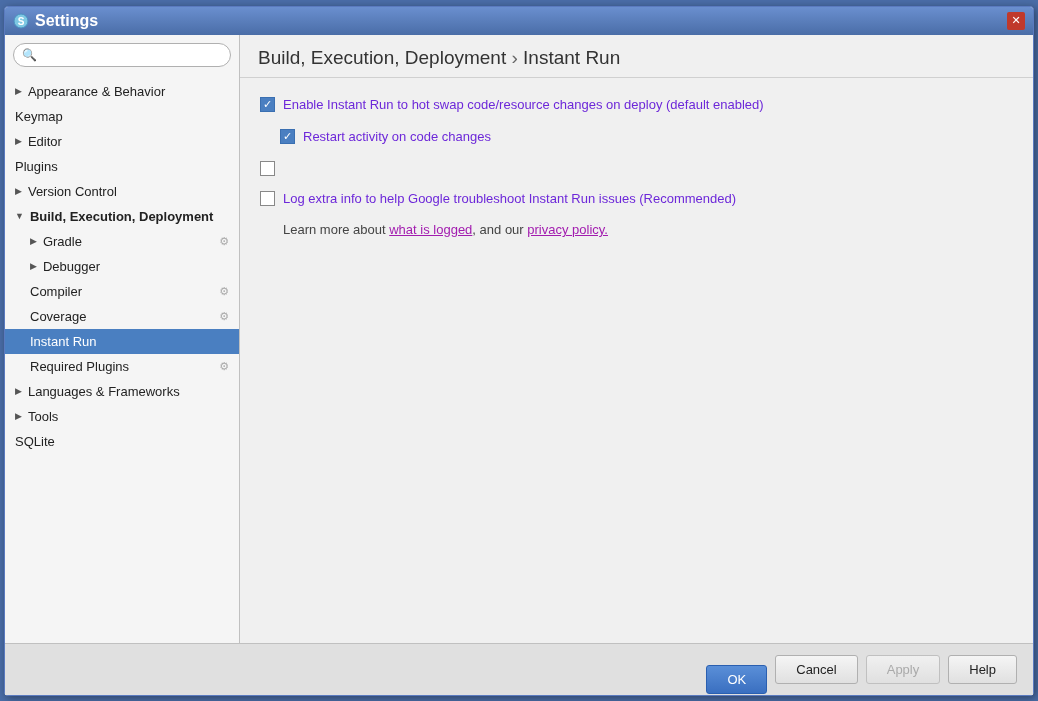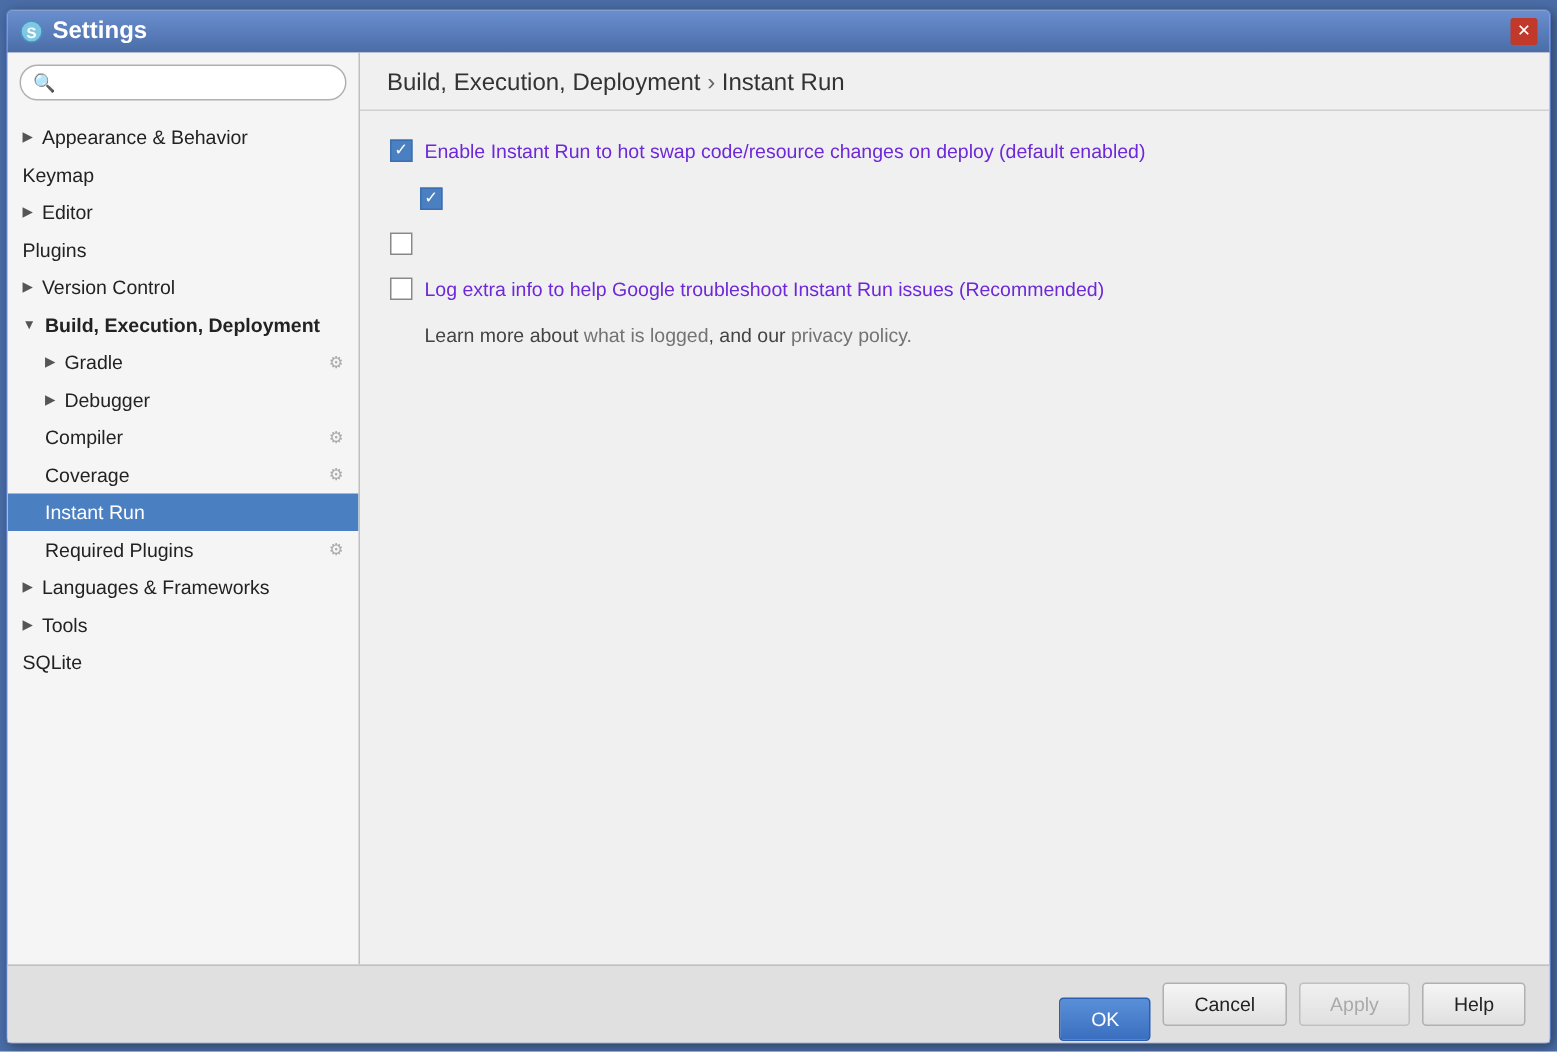--- a/index.html
+++ b/index.html
@@ -130,21 +130,21 @@
     }
     .content-panel {
       flex: 1;
       background: #f0f0f0;
       display: flex;
       flex-direction: column;
       overflow: hidden;
     }
     .content-header {
       padding: 12px 18px 8px 18px;
-      font-size: 16px;
+      font-size: 19px;
       color: #333;
       border-bottom: 1px solid #d0d0d0;
       background: #f0f0f0;
     }
     .breadcrumb-sep {
       color: #666;
     }
     .content-body {
       flex: 1;
       padding: 18px 20px;
@@ -183,21 +183,22 @@
       font-size: 13px;
       line-height: 1.4;
     }
     .learn-more {
       margin-top: 6px;
       padding-left: 23px;
       color: #444;
       font-size: 13px;
     }
     .link {
-      color: #737373;
+      color: #a21caf;
+      text-decoration: underline;
       cursor: pointer;
     }
     .footer {
       height: 52px;
       background: #e0e0e0;
       border-top: 1px solid #c0c0c0;
       display: flex;
       align-items: center;
       justify-content: flex-end;
       padding: 0 16px;
@@ -337,20 +338,21 @@
       </div>
       <div class="content-body">
 
         <div class="setting-row">
           <div class="checkbox checked"></div>
           <span class="setting-label">Enable Instant Run to hot swap code/resource changes on deploy (default enabled)</span>
         </div>
 
         <div class="setting-row" style="padding-left: 20px;">
           <div class="checkbox checked"></div>
+          <span class="setting-label">Restart activity on code changes</span>
         </div>
 
 
         <div class="setting-row">
           <div class="checkbox"></div>
         </div>
 
         <div class="setting-row">
           <div class="checkbox"></div>
           <span class="setting-label">Log extra info to help Google troubleshoot Instant Run issues (Recommended)</span>

